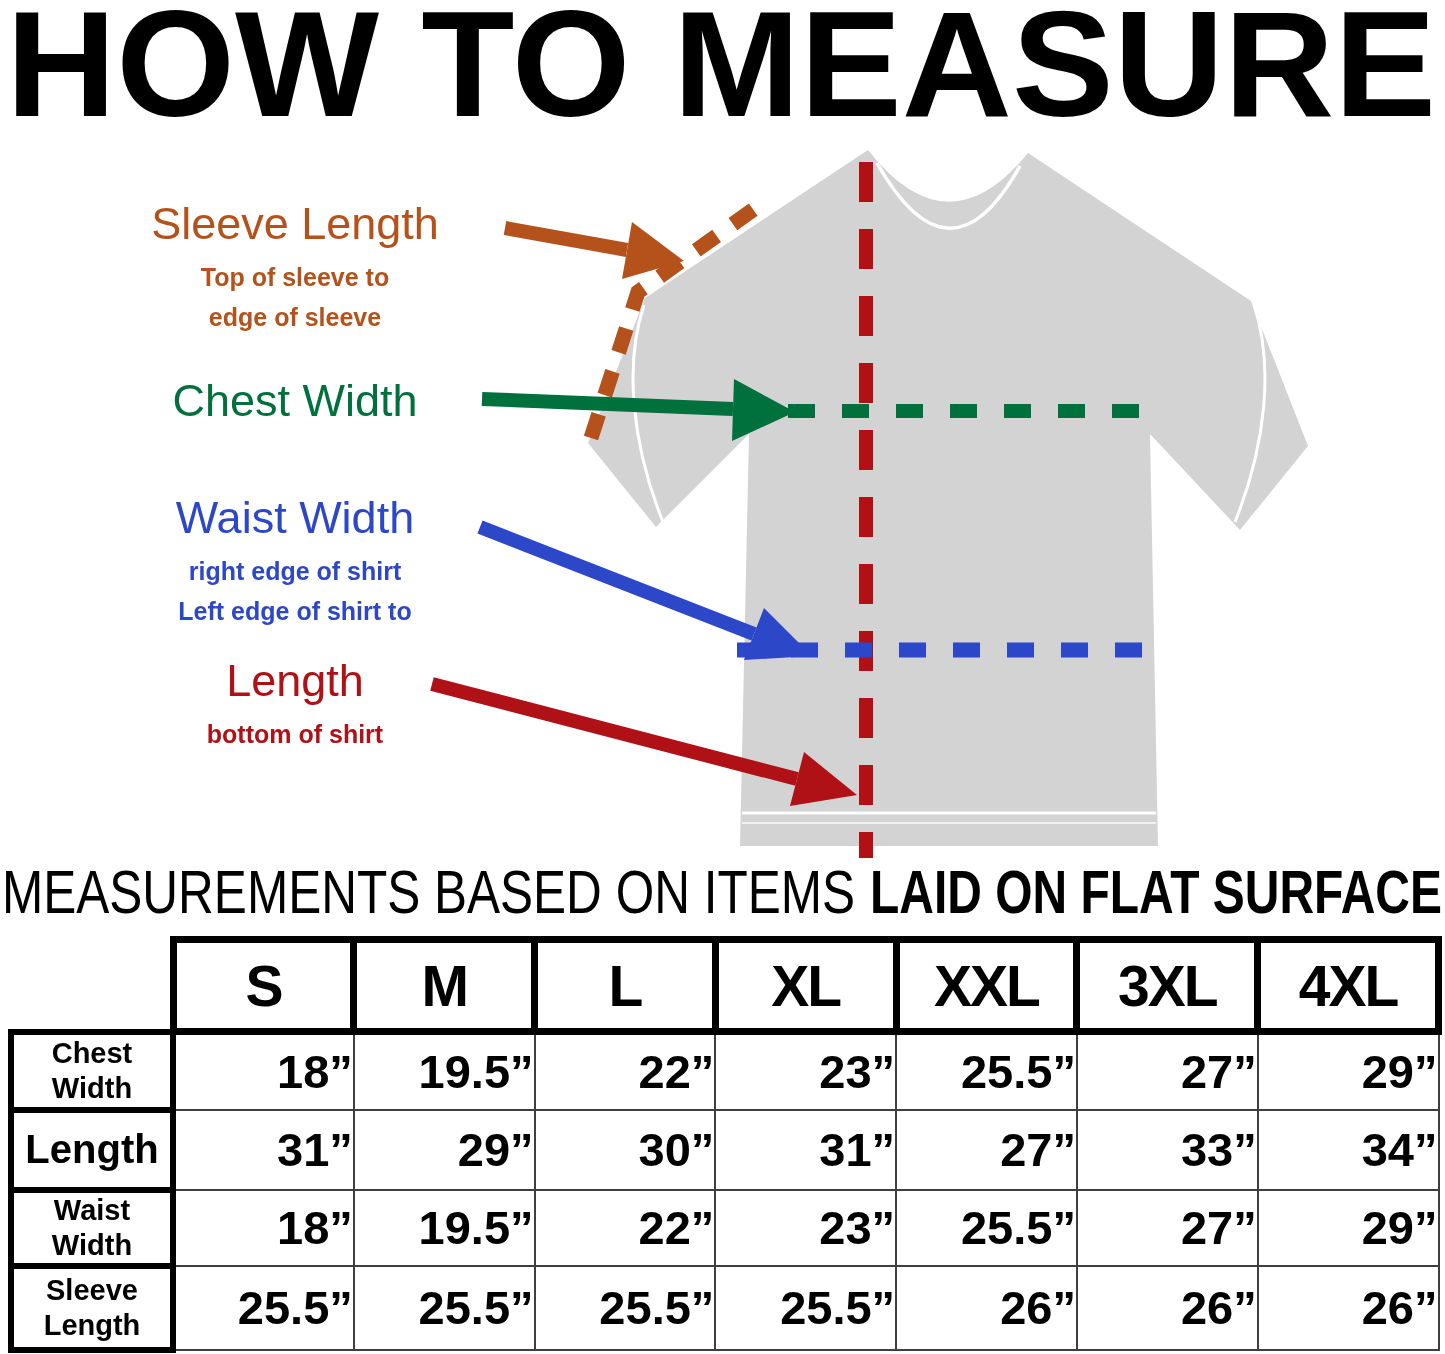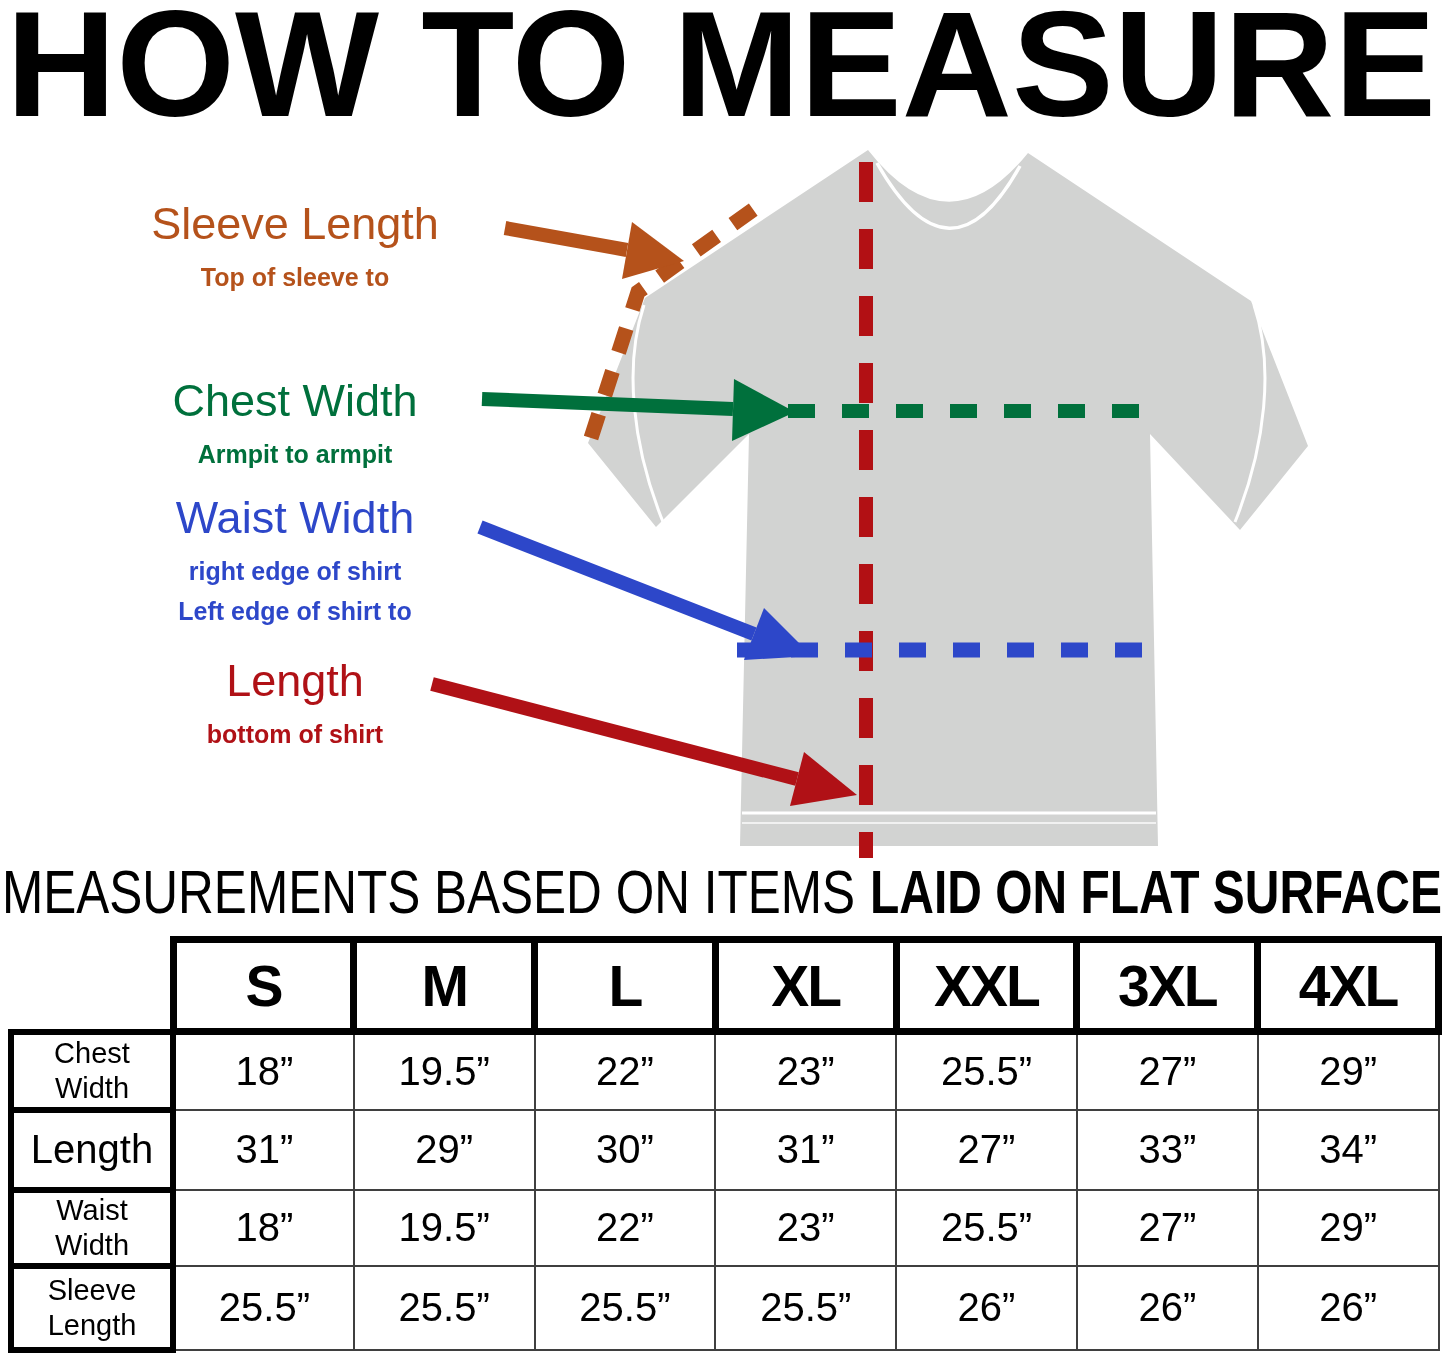--- a/index.html
+++ b/index.html
@@ -25,24 +25,24 @@
   .c-orange{color:#b5521b;}
   .c-green{color:#00703c;}
   .c-blue{color:#2d47c9;}
   .c-red{color:#b01116;}
   
   #table-wrap{left:8px;top:936px;width:1434px;height:416px;z-index:2;}
   table.size-chart{border-collapse:collapse;table-layout:fixed;width:100%;height:100%;}
   .size-chart td,.size-chart th{text-align:center;vertical-align:middle;padding:0;}
   .size-chart .corner{border:none;}
   .size-chart th.size{border:7px solid #000;font-size:57px;font-weight:700;letter-spacing:-2px;}
-  .size-chart th.rowlabel{border:6px solid #000;font-weight:400;white-space:pre-line;}
+  .size-chart th.rowlabel{border:6px solid #000;font-weight:700;white-space:pre-line;}
   .size-chart th.rowlabel.two{font-size:29px;line-height:35px;}
   .size-chart th.rowlabel.one{font-size:40px;}
-  .size-chart td.val{border:2px solid #3f3f3f;font-size:40px;font-weight:400;}
+  .size-chart td.val{border:2px solid #3f3f3f;font-size:47px;font-weight:700;text-align:right;}
   .size-chart tr.hdr{height:92px;}
   .size-chart tr.r0{height:78px;}
   .size-chart tr.r1{height:80px;}
   .size-chart tr.r2{height:58px;}
   .size-chart tr.r3{height:84px;}
 </style>
 </head>
 <body>
 
 <svg id="title-svg" class="abs" width="1445" height="130" viewBox="0 0 1445 130">
@@ -79,25 +79,25 @@
   </g>
   <g fill="#b01116" stroke="#b01116">
     <line x1="432" y1="684" x2="797" y2="779" stroke-width="14"></line>
     <polygon points="857,795 790,806 804,752" stroke="none"></polygon>
   </g>
 </svg>
 
 <div class="measure-label" id="lbl-sleeve">
   <div class="heading c-orange">Sleeve Length</div>
   <div class="sub c-orange">Top of sleeve to</div>
+  <div class="sub c-orange">edge of sleeve</div>
 </div>
 
 <div class="measure-label" id="lbl-chest">
   <div class="heading c-green">Chest Width</div>
-  <div class="sub c-green">Armpit to armpit</div>
 </div>
 
 <div class="measure-label" id="lbl-waist">
   <div class="heading c-blue">Waist Width</div>
   <div class="sub c-blue">right edge of shirt</div>
   <div class="sub c-blue">Left edge of shirt to</div>
 </div>
 
 <div class="measure-label" id="lbl-length">
   <div class="heading c-red">Length</div>

